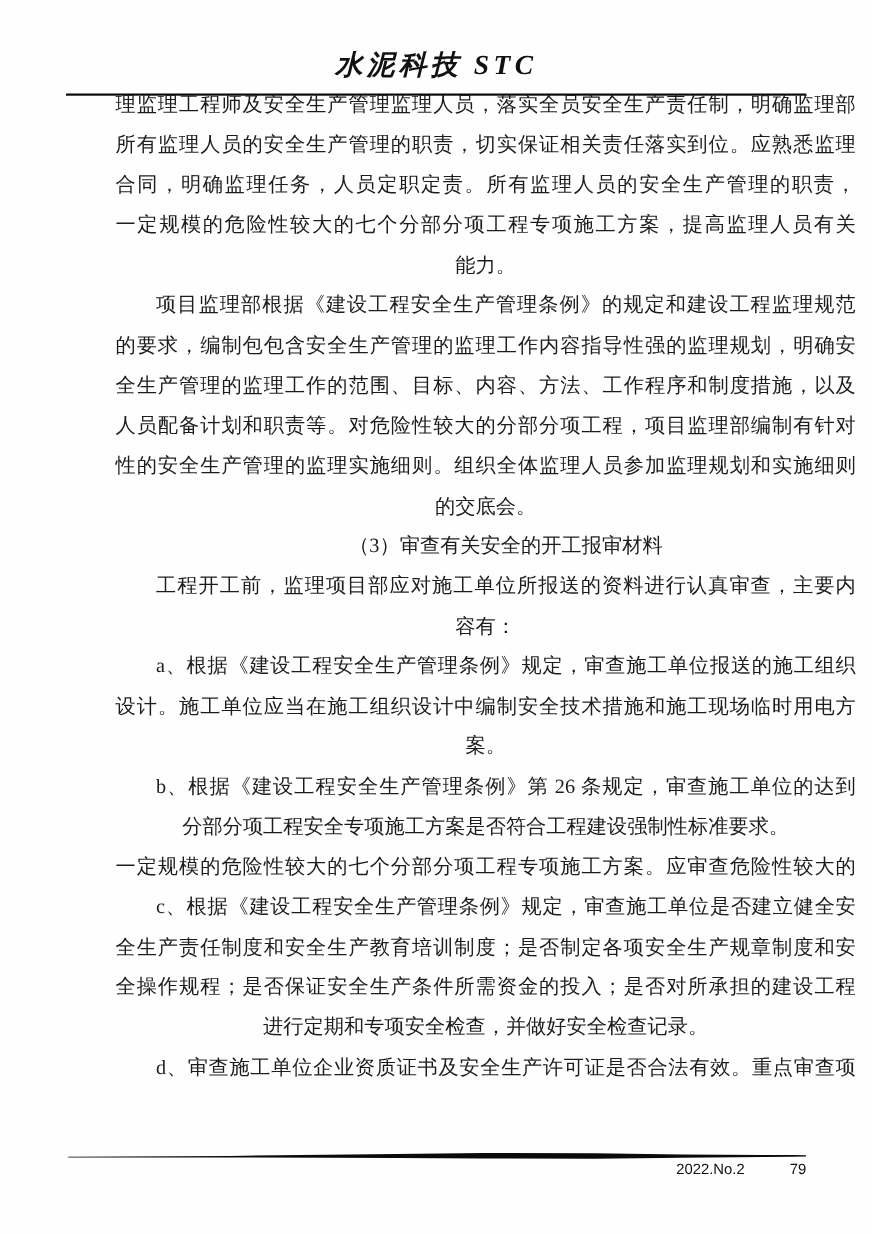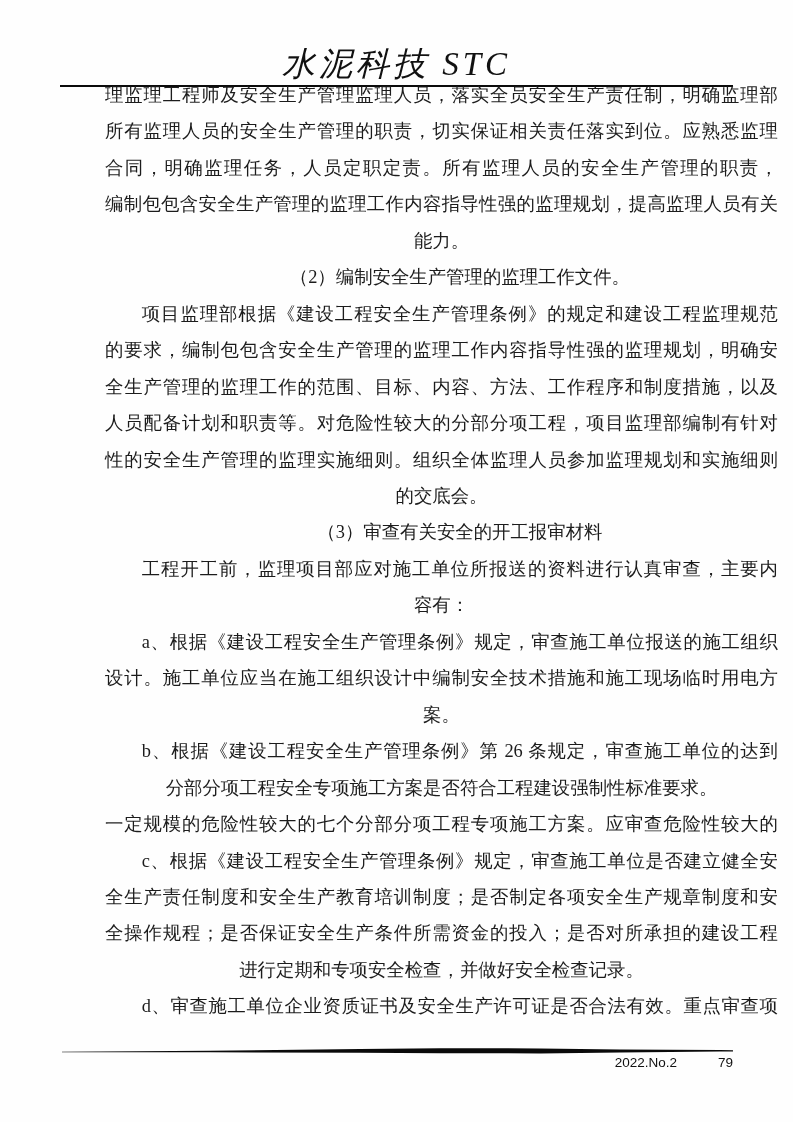--- a/index.html
+++ b/index.html
@@ -14,22 +14,22 @@
     color: #1a1a1a;
   }
   .journal-title {
     position: absolute;
     top: 42px;
     left: 0;
     width: 100%;
     text-align: center;
     font-family: "Liberation Serif", "DejaVu Serif", serif;
     font-style: italic;
-    font-weight: normal;
-    font-size: 33px;
+    font-weight: bold;
+    font-size: 25px;
     letter-spacing: 4px;
     color: #111;
   }
   .header-rule {
     position: absolute;
     top: 85px;
     left: 60px;
     width: 673px;
     height: 2.4px;
     background: #0b0b0b;
@@ -86,23 +86,22 @@
 <div class="page">
 
   <div class="journal-title">水泥科技 STC</div>
 
   <div class="header-rule"></div>
 
   <div class="doc-body">
       <div class="line full">理监理工程师及安全生产管理监理人员，落实全员安全生产责任制，明确监理部</div>
       <div class="line full">所有监理人员的安全生产管理的职责，切实保证相关责任落实到位。应熟悉监理</div>
       <div class="line full">合同，明确监理任务，人员定职定责。所有监理人员的安全生产管理的职责，</div>
-      <div class="line full">编制包包含安全生产管理的监理工作内容指导性强的监理规划，提高监理人员有关</div>
+      <div class="line full">一定规模的危险性较大的七个分部分项工程专项施工方案，提高监理人员有关</div>
       <div class="line last">能力。</div>
-      <div class="line last indent">（2）编制安全生产管理的监理工作文件。</div>
       <div class="line full indent">项目监理部根据《建设工程安全生产管理条例》的规定和建设工程监理规范</div>
       <div class="line full">的要求，编制包包含安全生产管理的监理工作内容指导性强的监理规划，明确安</div>
       <div class="line full">全生产管理的监理工作的范围、目标、内容、方法、工作程序和制度措施，以及</div>
       <div class="line full">人员配备计划和职责等。对危险性较大的分部分项工程，项目监理部编制有针对</div>
       <div class="line full">性的安全生产管理的监理实施细则。组织全体监理人员参加监理规划和实施细则</div>
       <div class="line last">的交底会。</div>
       <div class="line last indent">（3）审查有关安全的开工报审材料</div>
       <div class="line full indent">工程开工前，监理项目部应对施工单位所报送的资料进行认真审查，主要内</div>
       <div class="line last">容有：</div>
       <div class="line full indent">a、根据《建设工程安全生产管理条例》规定，审查施工单位报送的施工组织</div>

